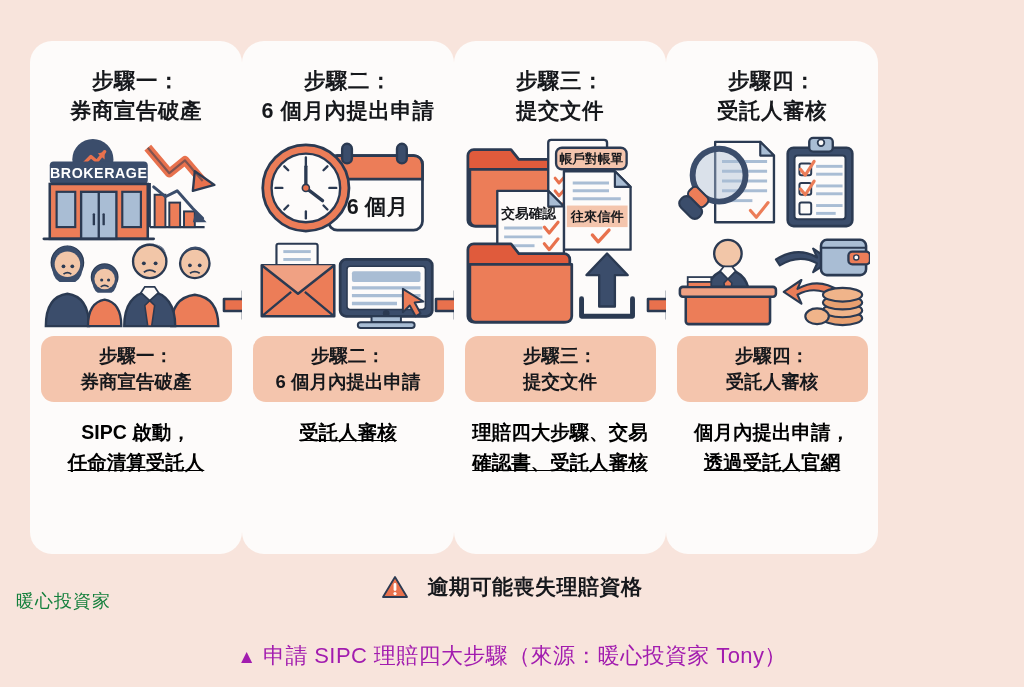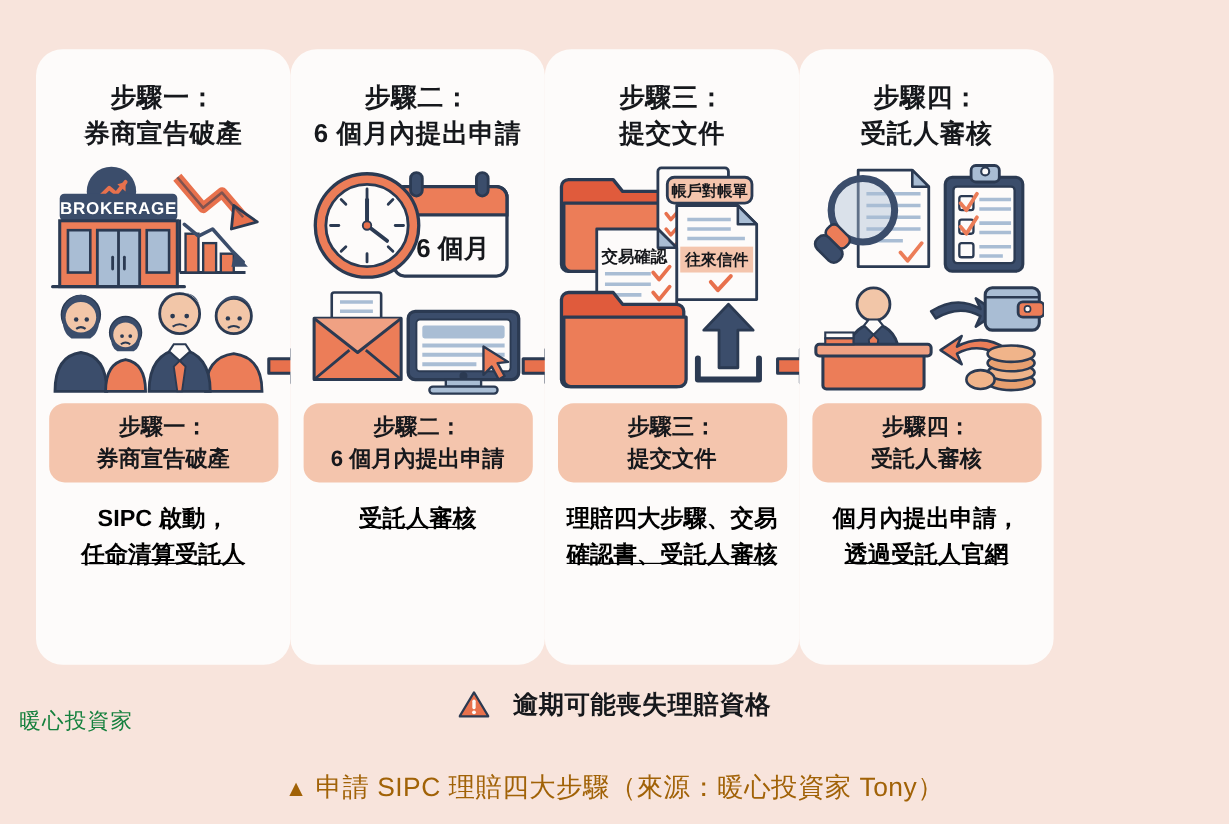--- a/index.html
+++ b/index.html
@@ -136,21 +136,21 @@
     color: #16181c;
     letter-spacing: 0.5px;
   }
   .caption {
     position: absolute;
     left: 0;
     top: 641px;
     width: 1024px;
     text-align: center;
     font-size: 22px;
-    color: #a16207;
+    color: #a21caf;
     letter-spacing: 0.4px;
   }
   .caption .tri { font-size: 19px; }
 </style>
 </head>
 <body>
 
 <div id="stage">
 
   <div class="cards-row">

